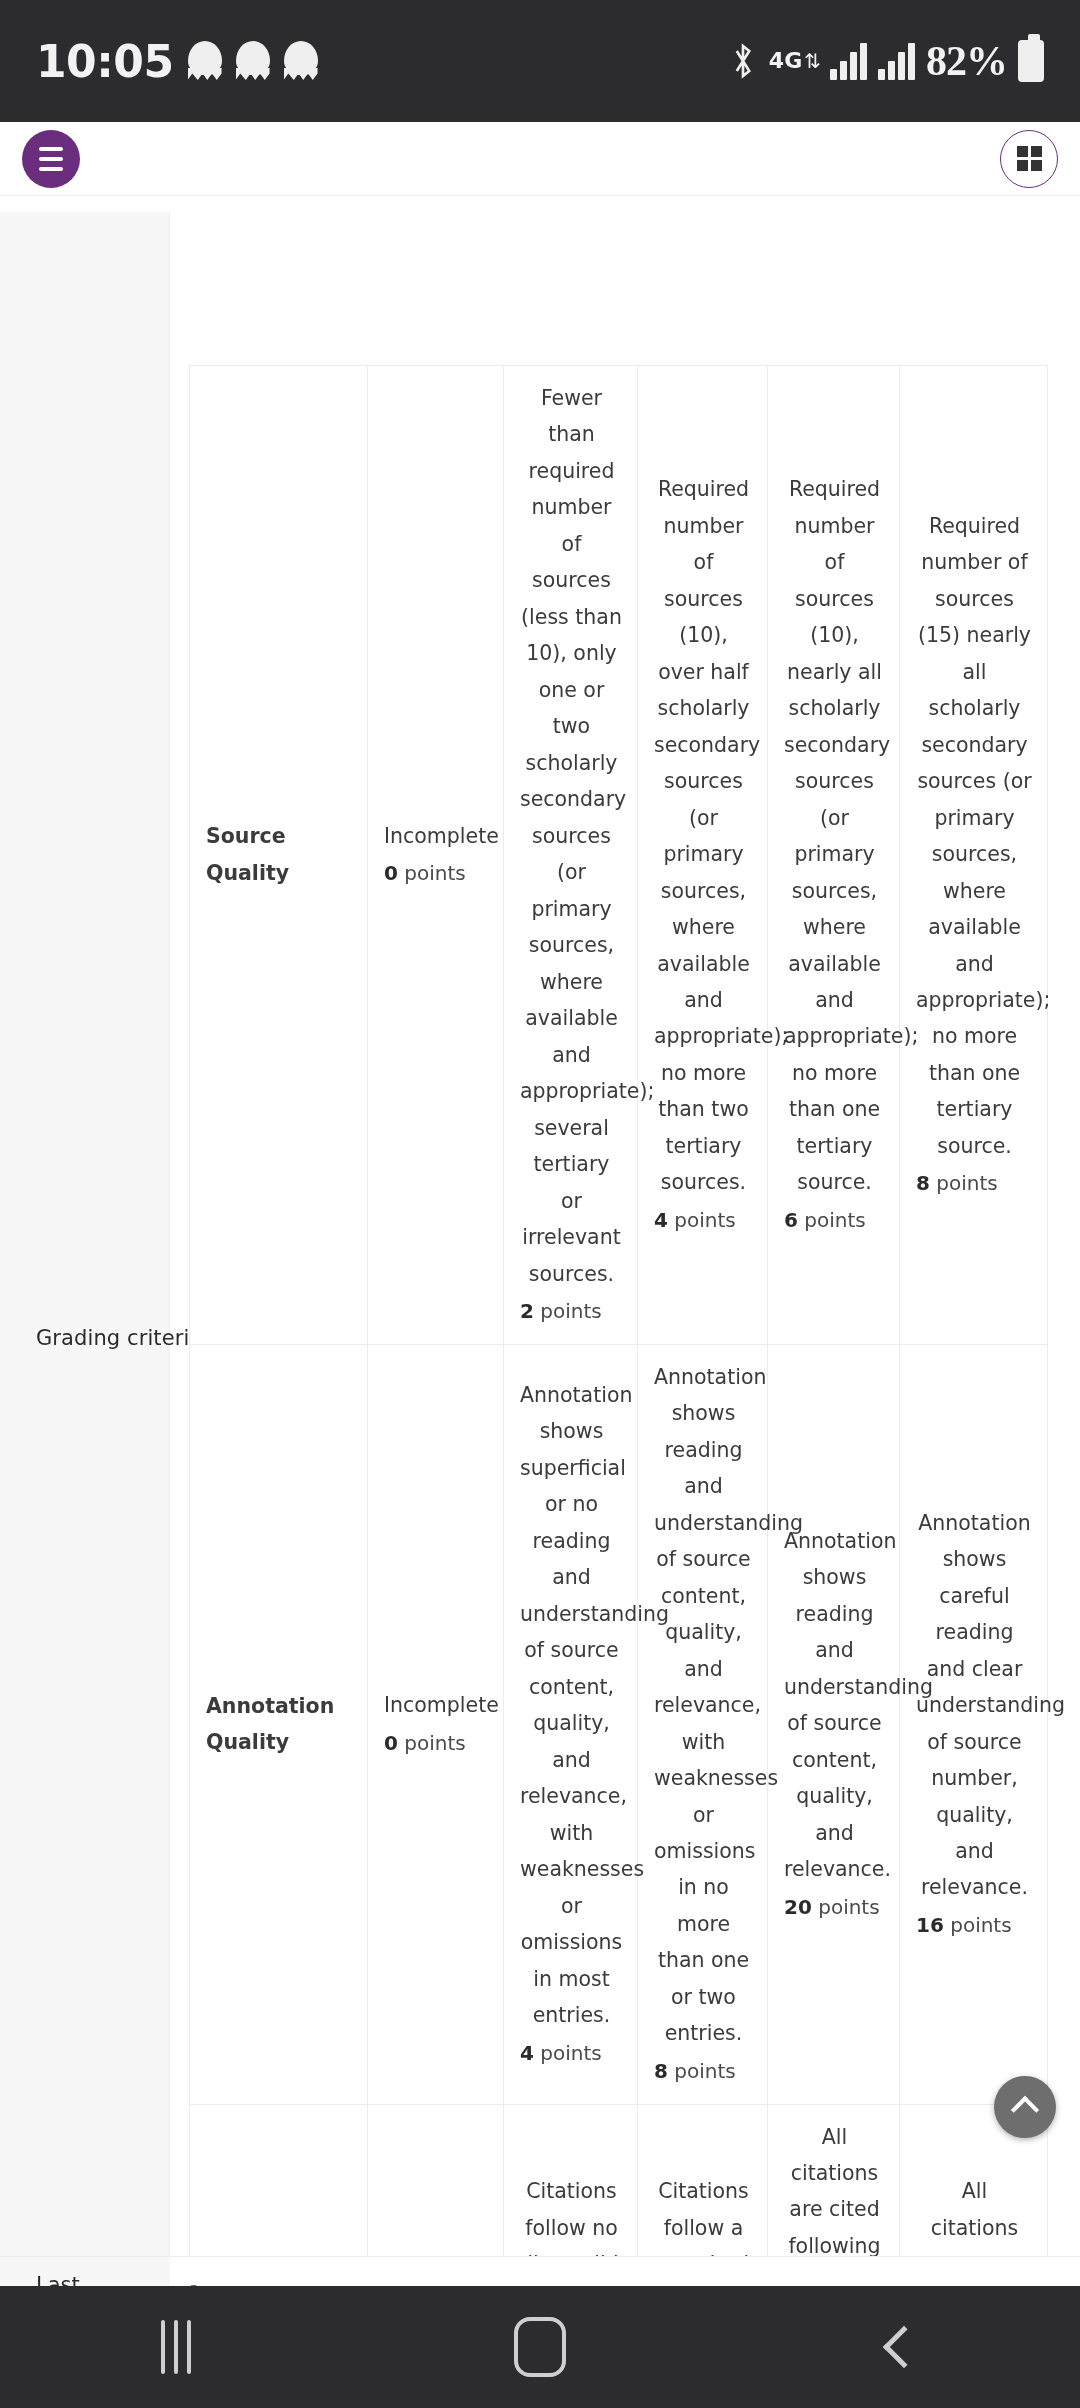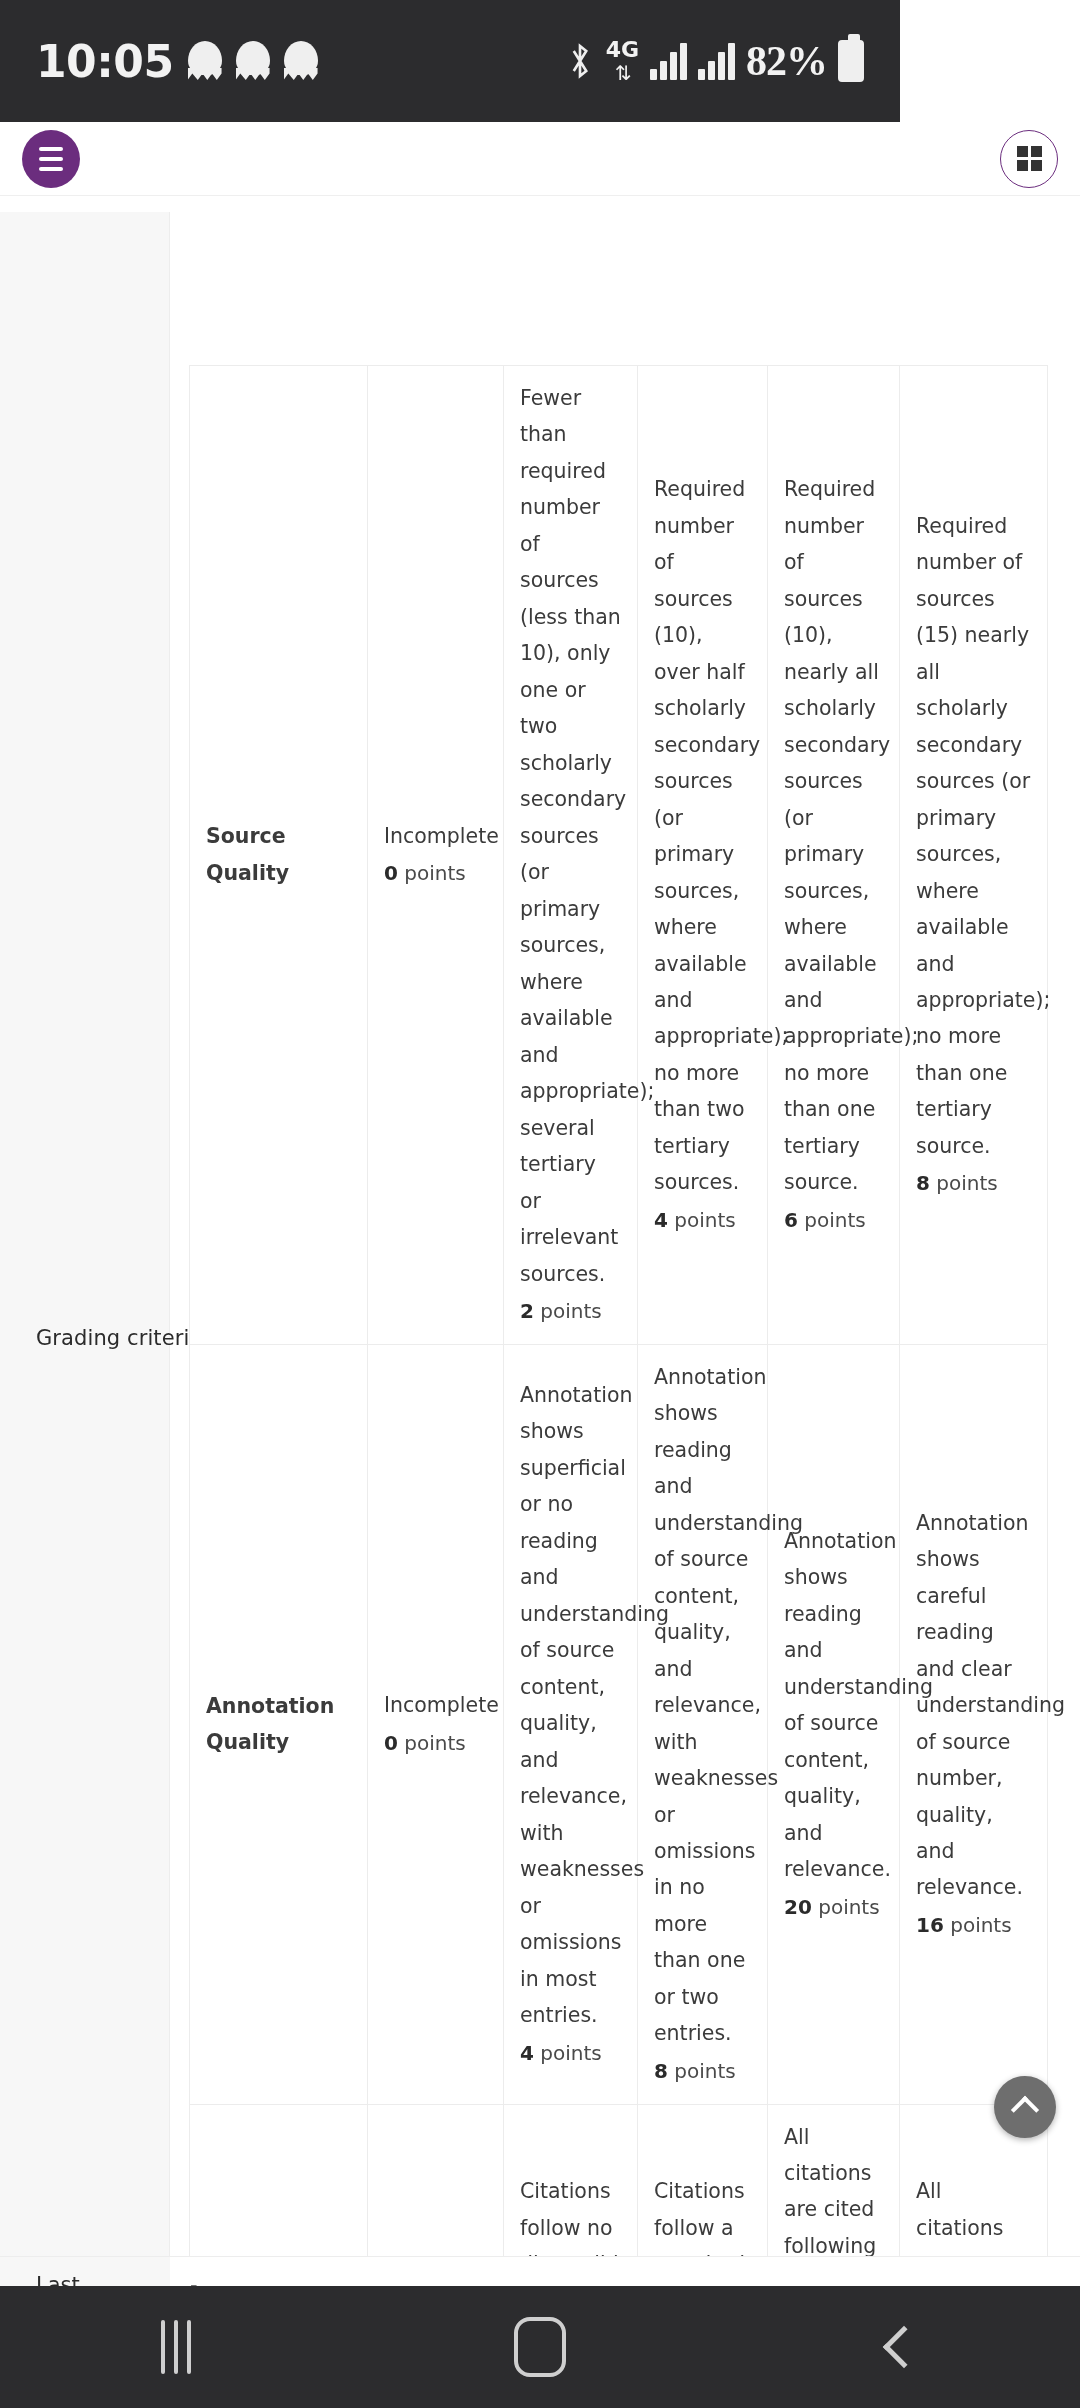--- a/index.html
+++ b/index.html
@@ -5,21 +5,21 @@
   * { box-sizing: border-box; margin: 0; padding: 0; }
   html, body {
     width: 1080px; height: 2408px;
     font-family: "DejaVu Sans", sans-serif;
     background: #ffffff;
     overflow: hidden;
   }
 
   
   .status-bar {
-    height: 122px; width: 900px;
+    height: 122px; width: 1080px;
     background: #2c2c2e;
     display: flex; align-items: center;
     padding: 0 36px;
     color: #f2f2f2;
   }
   .sb-left { display: flex; align-items: center; gap: 14px; flex: 1; }
   .sb-time { font-size: 44px; font-weight: 700; letter-spacing: -0.5px; }
   .ghost {
     width: 34px; height: 40px; position: relative; display: inline-block;
   }
@@ -42,21 +42,21 @@
   }
   .batt::before {
     content: ""; position: absolute; top: -10px; left: 6px;
     width: 12px; height: 7px; background: #efefef; border-radius: 2px 2px 0 0;
   }
   .bars { display: flex; align-items: flex-end; gap: 3px; height: 38px; }
   .bars i { width: 7px; background: #efefef; display: block; border-radius: 1px; }
   .bars i:nth-child(1){height:11px} .bars i:nth-child(2){height:19px}
   .bars i:nth-child(3){height:28px} .bars i:nth-child(4){height:37px}
   .netlbl { font-size: 22px; font-weight: 700; line-height: 1; }
-  .net4g { display:flex; flex-direction:column; align-items:center; gap:2px; }
+  .net4g { display:flex; align-items:center; gap:2px; }
   .net4g .arrows { font-size: 20px; line-height: 1; letter-spacing: -2px; }
 
   
   .app-bar {
     height: 74px; width: 1080px; background: #ffffff;
     display: flex; align-items: center; justify-content: space-between;
     padding: 0 22px;
     border-bottom: 1px solid #efefef;
   }
   .menu-btn {
@@ -105,21 +105,21 @@
     width: 178px; font-weight: 700; color: #1f1f1f; font-size: 20.5px;
     border-left: none; padding-left: 16px;
   }
   td.rating { width: 136px; }
   td.r1 { width: 134px; }
   td.r2 { width: 130px; }
   td.r3 { width: 132px; }
   td.r4 { width: 148px; }
   .pts { display: block; font-size: 20px; color: #4a4a4a; margin-top: 2px; }
   .pts b { font-weight: 700; color: #2b2b2b; }
-  .cell-text { display: block; }
+  .cell-text { display: block; text-align: center; }
 
   
   .lastmod-row {
     position: absolute; left: 0; top: 2060px; width: 1080px;
     display: flex; border-top: 1px solid #ededed;
     height: 68px;
   }
   .lastmod-label {
     width: 170px; flex: 0 0 170px; background: #f7f7f7;
     font-size: 21px; color: #2b2b2b; padding: 16px 0 0 36px;

